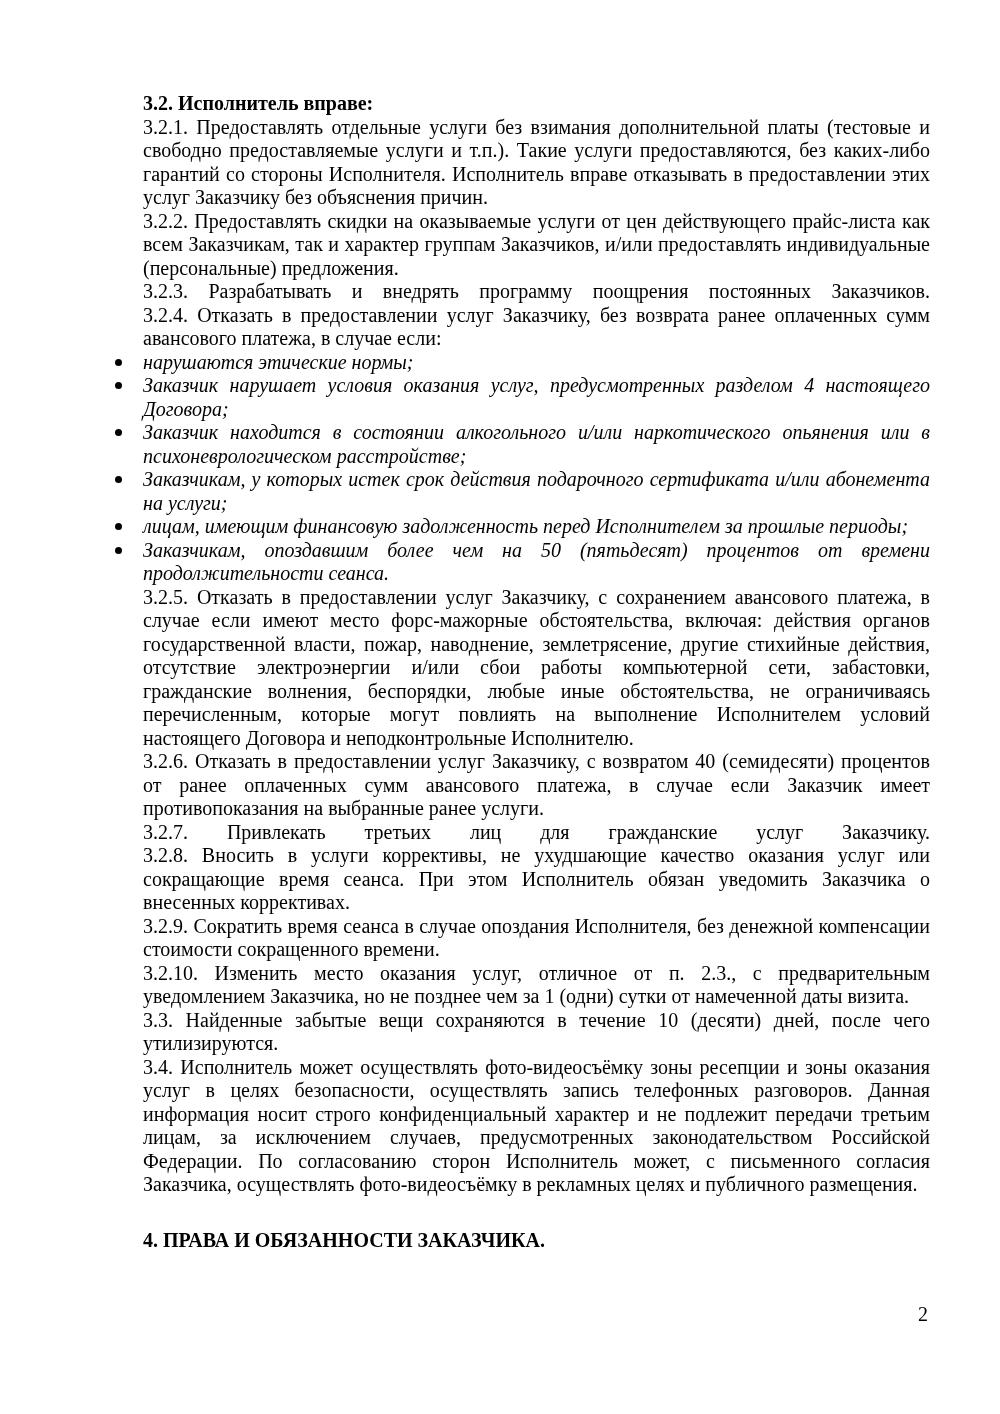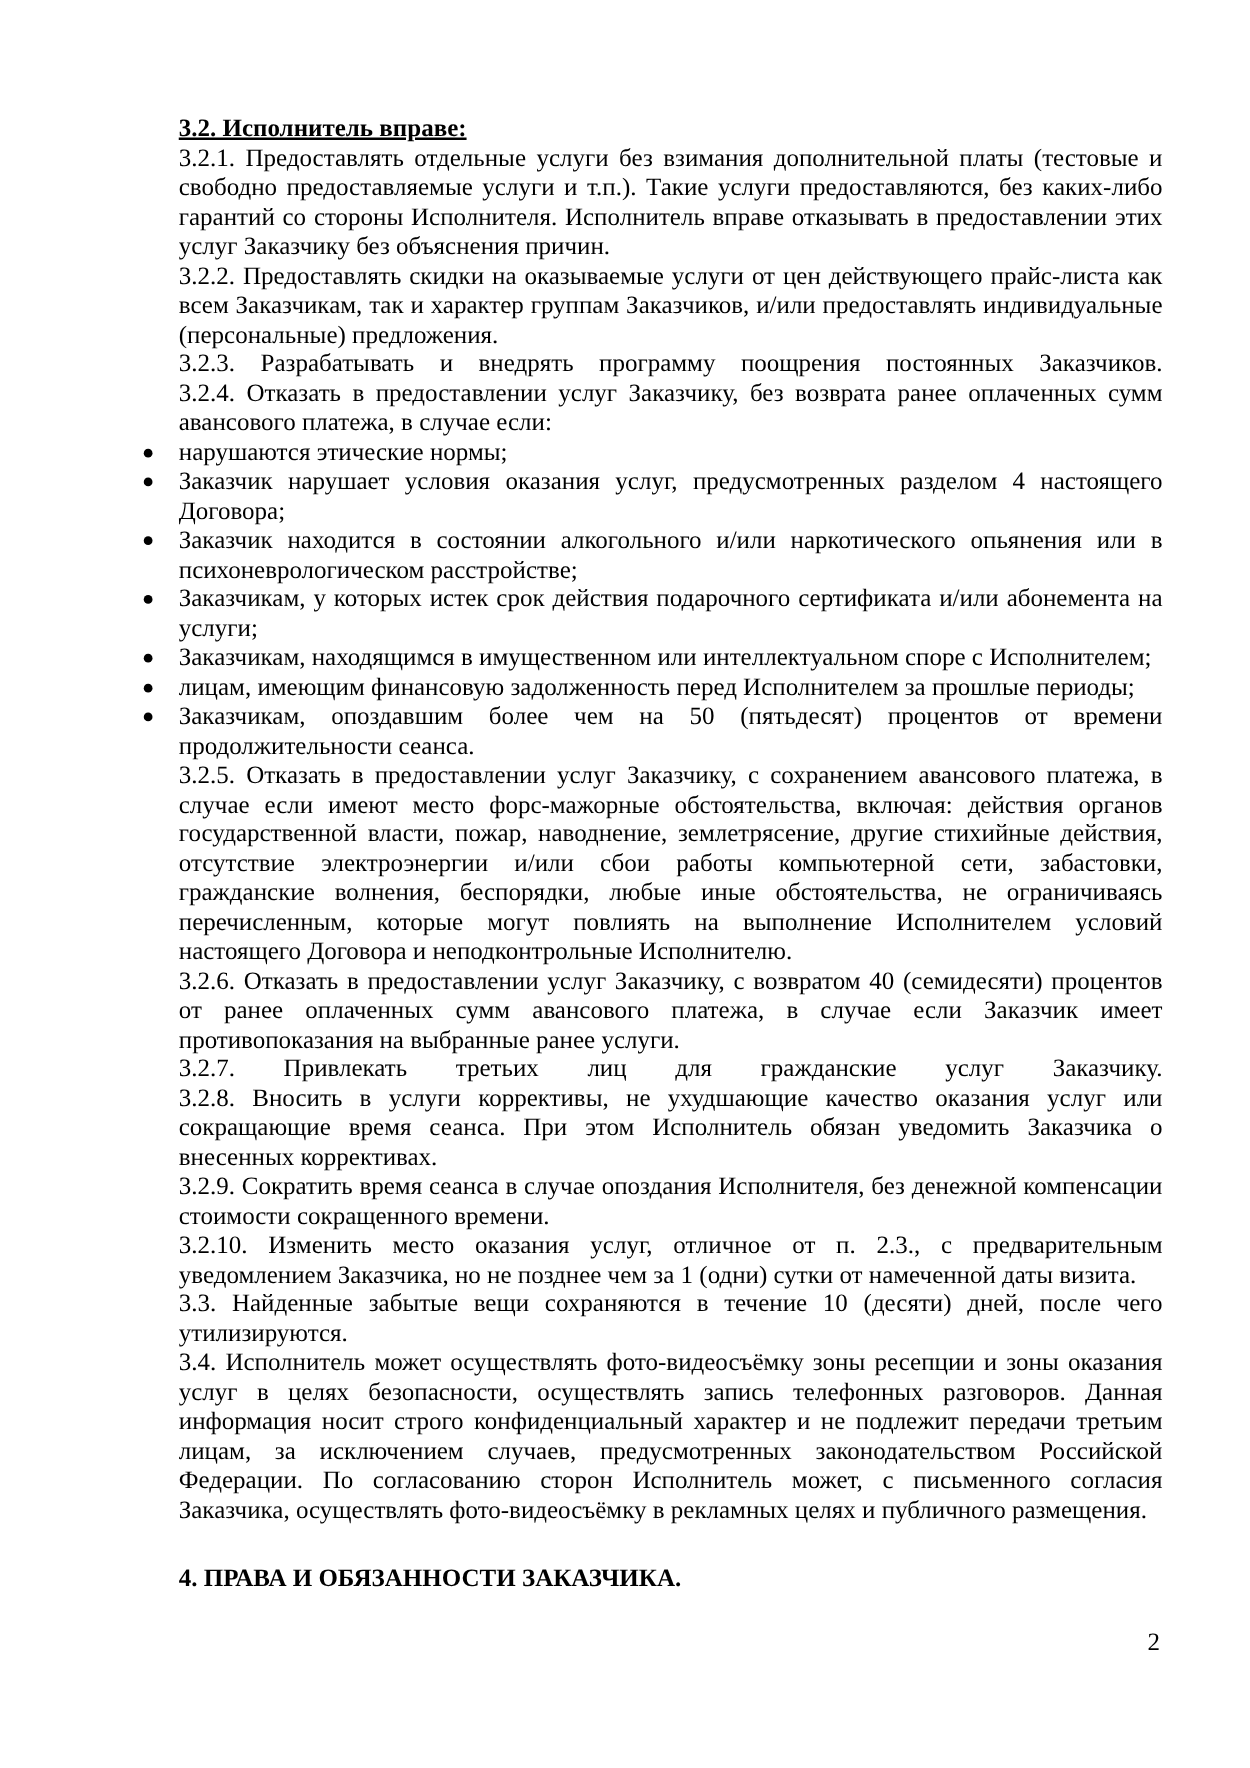--- a/index.html
+++ b/index.html
@@ -19,38 +19,38 @@
     font-size: 20px;
     line-height: 23.5px;
     color: #000000;
     overflow: hidden;
   }
   .doc-heading {
     margin: 0;
     font-size: 20px;
     font-weight: bold;
     text-align: left;
-    text-decoration: underline;
   }
   .para {
     margin: 0;
     text-align: justify;
   }
   .force-just {
     text-align-last: justify;
   }
   ul.bullet-list {
     margin: 0;
     padding: 0;
     list-style: none;
   }
   ul.bullet-list li {
     position: relative;
     margin: 0;
     text-align: justify;
+    font-style: italic;
   }
   .bullet-dot {
     position: absolute;
     left: -28px;
     top: 8px;
     width: 7px;
     height: 7px;
     border-radius: 50%;
     background: #000000;
   }
@@ -91,24 +91,20 @@
     <li>
       <span class="bullet-dot"></span>
       <span>Заказчик находится в состоянии алкогольного и/или наркотического опьянения или в психоневрологическом расстройстве;</span>
     </li>
     <li>
       <span class="bullet-dot"></span>
       <span>Заказчикам, у которых истек срок действия подарочного сертификата и/или абонемента на услуги;</span>
     </li>
     <li>
       <span class="bullet-dot"></span>
-      <span>Заказчикам, находящимся в имущественном или интеллектуальном споре с Исполнителем;</span>
-    </li>
-    <li>
-      <span class="bullet-dot"></span>
       <span>лицам, имеющим финансовую задолженность перед Исполнителем за прошлые периоды;</span>
     </li>
     <li>
       <span class="bullet-dot"></span>
       <span>Заказчикам, опоздавшим более чем на 50 (пятьдесят) процентов от времени продолжительности сеанса.</span>
     </li>
   </ul>
 
   <p class="para">3.2.5. Отказать в предоставлении услуг Заказчику, с сохранением авансового платежа, в случае если имеют место форс-мажорные обстоятельства, включая: действия органов государственной власти, пожар, наводнение, землетрясение, другие стихийные действия, отсутствие электроэнергии и/или сбои работы компьютерной сети, забастовки, гражданские волнения, беспорядки, любые иные обстоятельства, не ограничиваясь перечисленным, которые могут повлиять на выполнение Исполнителем условий настоящего Договора и неподконтрольные Исполнителю.</p>
   <p class="para">3.2.6. Отказать в предоставлении услуг Заказчику, с возвратом 40 (семидесяти) процентов от ранее оплаченных сумм авансового платежа, в случае если Заказчик имеет противопоказания на выбранные ранее услуги.</p>

